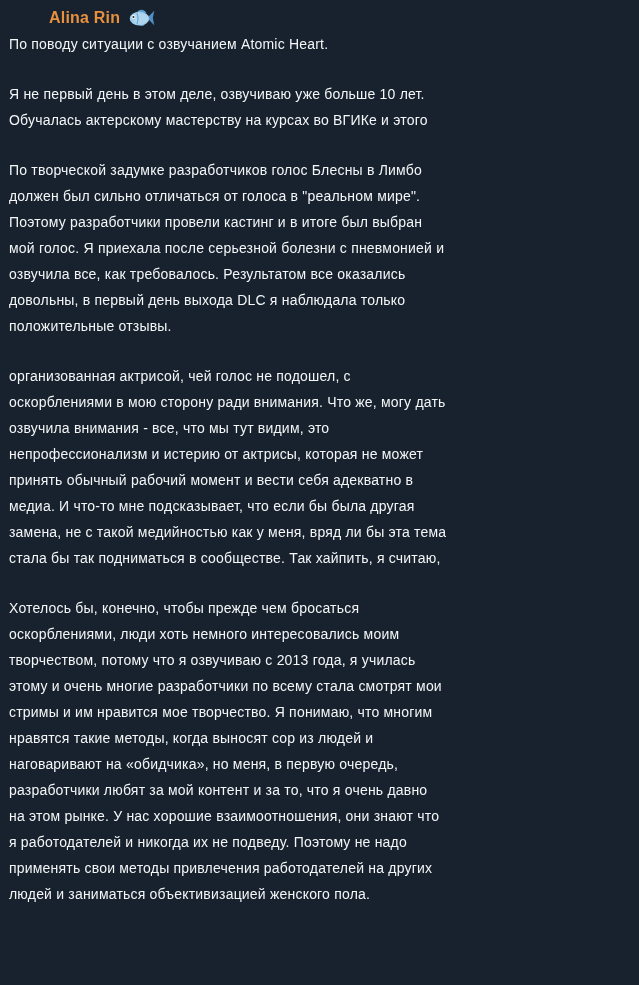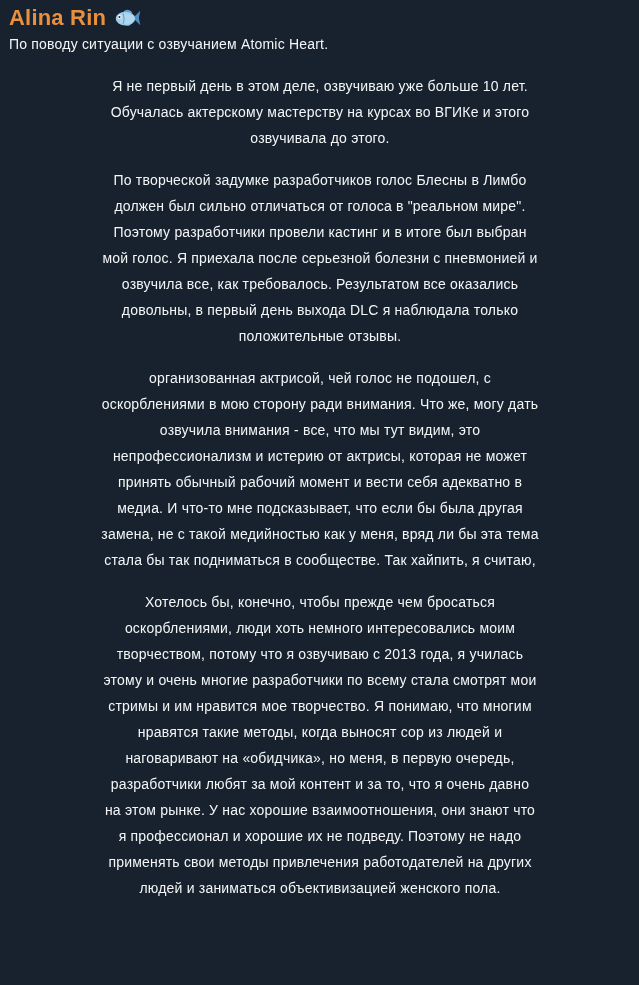--- a/index.html
+++ b/index.html
@@ -20,33 +20,34 @@
   .header-line {
     height: 26px;
     line-height: 26px;
     white-space: pre;
     display: flex;
     align-items: center;
   }
   .name {
     color: var(--name, #e8903e);
     font-weight: bold;
-    font-size: 22px;
+    font-size: 16px;
     line-height: 26px;
     letter-spacing: 0.2px;
     cursor: pointer;
+    margin-left: 40px;
   }
   .emoji {
     display: inline-flex;
     align-items: center;
     margin-left: 9px;
   }
   .emoji svg { display: block; }
   .para { }
-  .para + .para { margin-top: 16px; text-align: center; }
+  .para + .para { margin-top: 24px; }
   .line {
     height: 26px;
     line-height: 26px;
     font-size: 14px;
     letter-spacing: 0.2px;
     white-space: pre;
     overflow: visible;
   }
 </style>
 </head>
@@ -75,21 +76,20 @@
       </svg>
     </span>
   </div>
   <div id="paragraphs">
       <div class="para">
         <div class="line">По поводу ситуации с озвучанием Atomic Heart.</div>
       </div>
       <div class="para">
         <div class="line">Я не первый день в этом деле, озвучиваю уже больше 10 лет.</div>
         <div class="line">Обучалась актерскому мастерству на курсах во ВГИКе и этого</div>
-        <div class="line">озвучивала до этого.</div>
       </div>
       <div class="para">
         <div class="line">По творческой задумке разработчиков голос Блесны в Лимбо</div>
         <div class="line">должен был сильно отличаться от голоса в "реальном мире".</div>
         <div class="line">Поэтому разработчики провели кастинг и в итоге был выбран</div>
         <div class="line">мой голос. Я приехала после серьезной болезни с пневмонией и</div>
         <div class="line">озвучила все, как требовалось. Результатом все оказались</div>
         <div class="line">довольны, в первый день выхода DLC я наблюдала только</div>
         <div class="line">положительные отзывы.</div>
       </div>
@@ -106,18 +106,18 @@
       <div class="para">
         <div class="line">Хотелось бы, конечно, чтобы прежде чем бросаться</div>
         <div class="line">оскорблениями, люди хоть немного интересовались моим</div>
         <div class="line">творчеством, потому что я озвучиваю с 2013 года, я училась</div>
         <div class="line">этому и очень многие разработчики по всему стала смотрят мои</div>
         <div class="line">стримы и им нравится мое творчество. Я понимаю, что многим</div>
         <div class="line">нравятся такие методы, когда выносят сор из людей и</div>
         <div class="line">наговаривают на «обидчика», но меня, в первую очередь,</div>
         <div class="line">разработчики любят за мой контент и за то, что я очень давно</div>
         <div class="line">на этом рынке. У нас хорошие взаимоотношения, они знают что</div>
-        <div class="line">я профессионал и хорошие их не подведу. Поэтому не надо</div>
+        <div class="line">я работодателей и никогда их не подведу. Поэтому не надо</div>
         <div class="line">применять свои методы привлечения работодателей на других</div>
         <div class="line">людей и заниматься объективизацией женского пола.</div>
       </div>
     </div>
 </div>
 
 </body></html>

